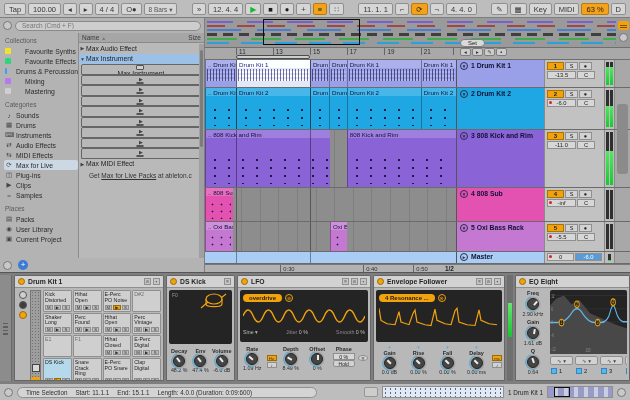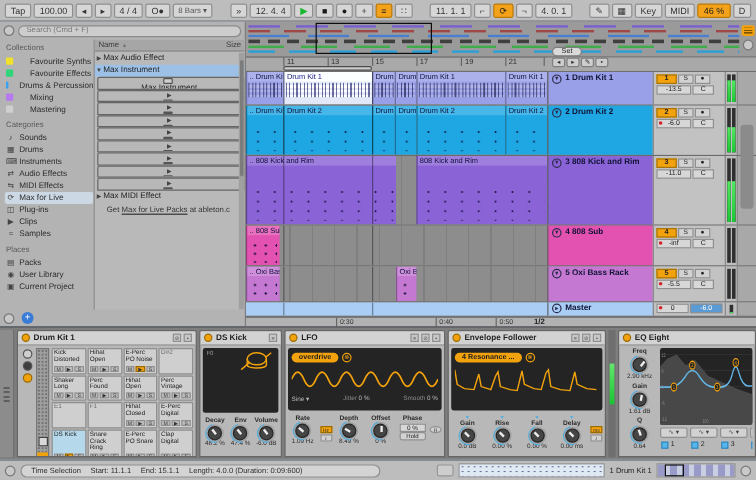--- a/index.html
+++ b/index.html
@@ -1,17 +1,17 @@
 <!DOCTYPE html>
 <html><head>
 <meta charset="utf-8">
 <style>
   *{margin:0;padding:0;box-sizing:border-box;font-family:"Liberation Sans",sans-serif;}
   html,body{width:630px;height:400px;overflow:hidden;background:#9e9e9e;}
-  #app{position:relative;width:630px;height:400px;background:#3b82f6;font-size:8px;color:#222;}
+  #app{position:relative;width:630px;height:400px;background:#fdba74;font-size:8px;color:#222;}
 
   
   #transport{position:absolute;left:0;top:0;width:630px;height:18px;background:#bdbdbd;border-bottom:1px solid #7d7d7d;display:flex;align-items:center;gap:2px;padding:0 4px;}
   .tbtn,.tfield{height:12px;line-height:11px;padding:0 4px;background:#d6d6d6;border:1px solid #8f8f8f;border-radius:2px;font-size:7.5px;color:#333;white-space:nowrap;}
   .tbtn.on{background:#f5a21b;border-color:#b97a08;color:#1d1d1d;}
   .tbtn.play{color:#17b82e;font-size:8px;}
   .tbtn.rec,.tbtn.stop{color:#1a1a1a;}
   .tspgrow{flex:1;}
   .tiny{font-size:6.5px;color:#555;}
 
@@ -233,27 +233,27 @@
     <span class="tbtn stop">■</span>
     <span class="tbtn rec">●</span>
     <span class="tbtn">+</span>
     <span class="tbtn on">≡</span>
     <span class="tbtn">∷</span>
     <span class="tspgrow"></span>
     <span class="tfield">11. 1. 1</span>
     <span class="tbtn">⌐</span>
     <span class="tbtn on">⟳</span>
     <span class="tbtn">¬</span>
-    <span class="tfield">4. 0. 1</span>
+    <span class="tfield">4. 4. 0</span>
     <span class="tspgrow"></span>
     <span class="tbtn">✎</span>
     <span class="tbtn">▦</span>
     <span class="tbtn">Key</span>
     <span class="tbtn">MIDI</span>
-    <span class="tbtn on">46 %</span>
+    <span class="tbtn on">63 %</span>
     <span class="tbtn">D</span>
   </div>
 
   <div id="browser">
     <div id="searchrow">
       <span class="circ"></span>
       <input id="searchbox" placeholder="Search (Cmd + F)" style="">
     </div>
     <div id="browsercols">
       <div id="sidebar">

